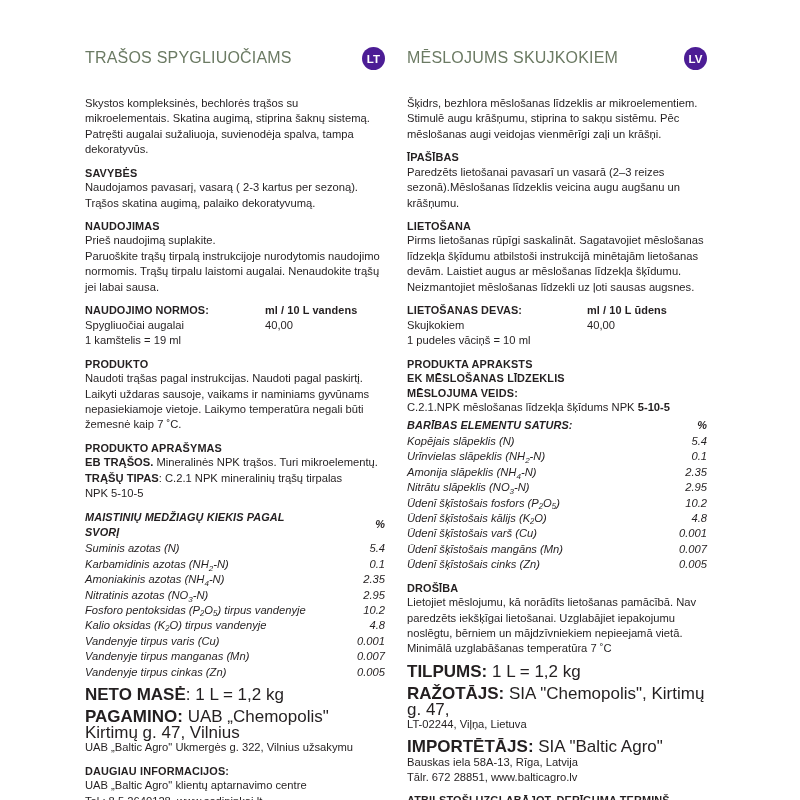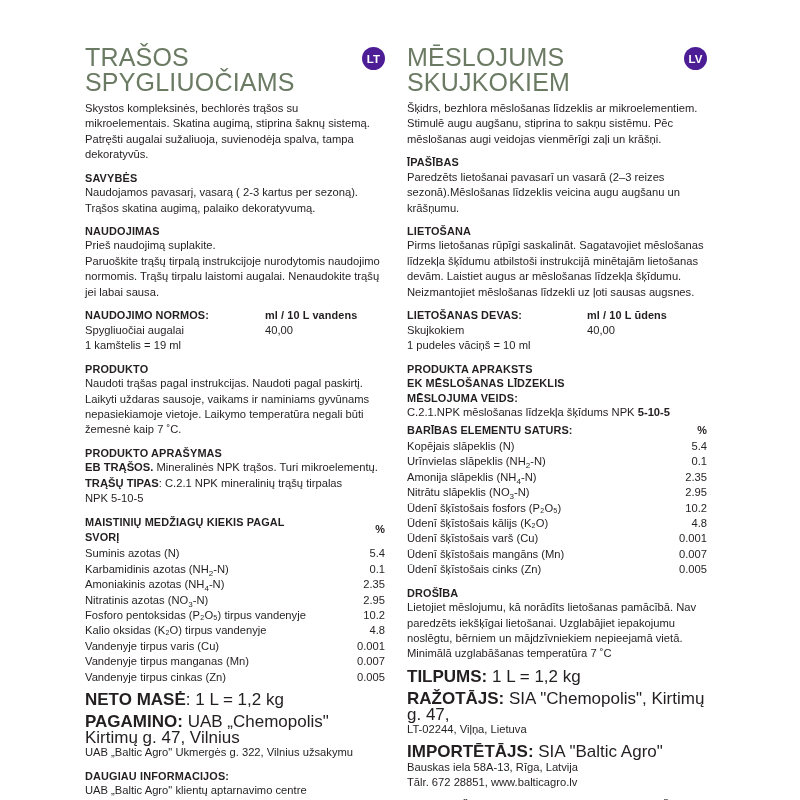--- a/index.html
+++ b/index.html
@@ -30,21 +30,21 @@
   }
   .col-head {
     display: flex;
     flex-direction: row;
     align-items: flex-start;
     justify-content: space-between;
     gap: 8px;
     min-height: 46px;
   }
   .prod-title {
-    font-size: 25px;
+    font-size: 16px;
     line-height: 25px;
     font-weight: 400;
     letter-spacing: 0.2px;
     color: #6b7a63;
     margin: 0;
     padding-top: 1px;
     max-width: 250px;
   }
   .lang-badge {
     flex: 0 0 auto;
@@ -92,20 +92,21 @@
     font-weight: 700;
     font-size: 10.9px;
     letter-spacing: 0.1px;
   }
   .nutrient-table {
     width: 100%;
     border-collapse: collapse;
     margin-top: 8px;
     font-size: 11.2px;
     line-height: 15.4px;
+    font-style: italic;
   }
   .nutrient-table td { padding: 0; }
   .nutrient-table .n-name { text-align: left; }
   .nutrient-table .n-val { text-align: right; width: 72px; }
   .nutrient-table tr.hdr td {
     font-weight: 700;
     font-size: 10.9px;
     letter-spacing: 0.1px;
     padding-bottom: 1px;
   }
@@ -222,21 +223,21 @@
 
   </div>
 
   <div class="column">
 
     <div class="col-head">
       <h1 class="prod-title">MĒSLOJUMS SKUJKOKIEM</h1>
       <div class="lang-badge">LV</div>
     </div>
 
-    <p class="intro">Šķidrs, bezhlora mēslošanas līdzeklis ar mikroelementiem. Stimulē augu augšanu, stiprina to sakņu sistēmu. Pēc mēslošanas augi veidojas vienmērīgi zaļi un krāšņi.</p>
+    <p class="intro">Šķidrs, bezhlora mēslošanas līdzeklis ar mikroelementiem. Stimulē augu krāšņumu, stiprina to sakņu sistēmu. Pēc mēslošanas augi veidojas vienmērīgi zaļi un krāšņi.</p>
 
     <p class="sec-head">ĪPAŠĪBAS</p>
     <p class="body-text">Paredzēts lietošanai pavasarī un vasarā (2–3 reizes sezonā).Mēslošanas līdzeklis veicina augu augšanu un krāšņumu.</p>
 
     <p class="sec-head">LIETOŠANA</p>
     <p class="body-text">Pirms lietošanas rūpīgi saskalināt. Sagatavojiet mēslošanas līdzekļa šķīdumu atbilstoši instrukcijā minētajām lietošanas devām. Laistiet augus ar mēslošanas līdzekļa šķīdumu. Neizmantojiet mēslošanas līdzekli uz ļoti sausas augsnes.</p>
 
     <table class="dose-table">
       <tbody>
         <tr class="hdr">

